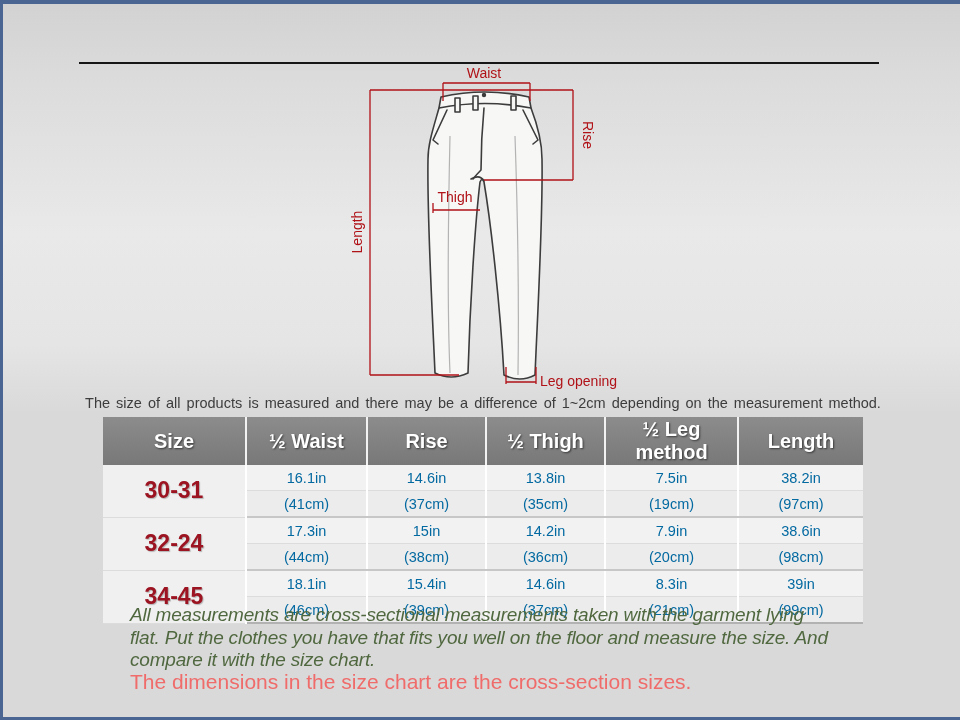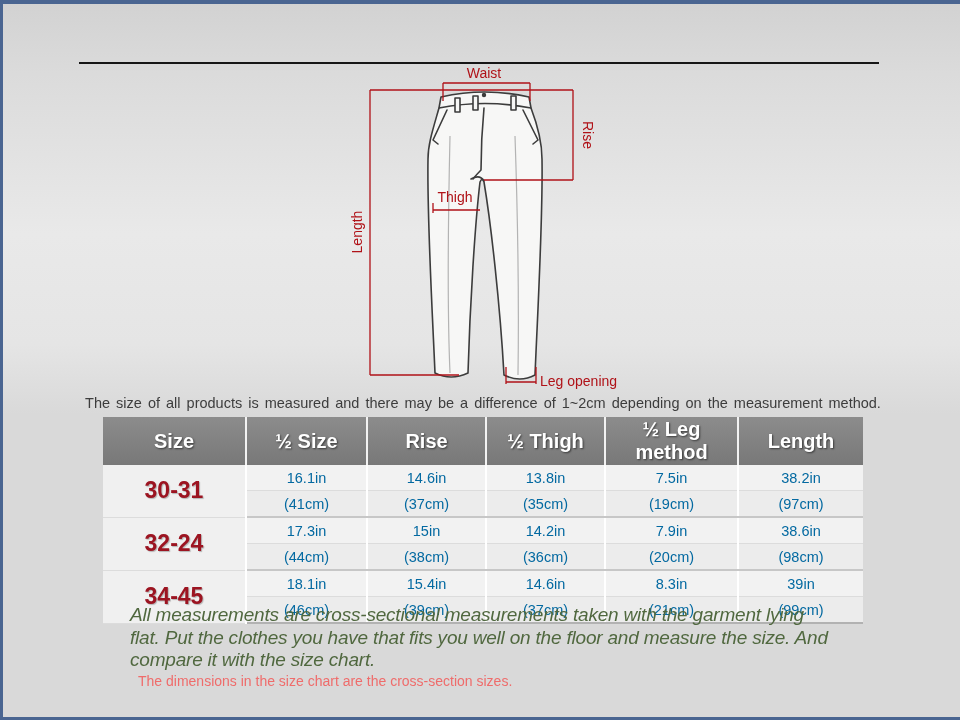--- a/index.html
+++ b/index.html
@@ -53,21 +53,21 @@
   }
   .size-table tr.last td{border-bottom:2px solid #b2b2b2;}
   
   .green-note{
     position:absolute;left:127px;top:600px;width:800px;
     font-style:italic;font-size:19px;line-height:22.5px;color:#50683f;letter-spacing:-0.2px;
   }
   .green-note div{white-space:nowrap;}
   .red-note{
     position:absolute;left:127px;top:667px;width:810px;
-    font-size:14px;line-height:21.5px;color:#ef6c6b;margin-left:8px;
+    font-size:21px;line-height:21.5px;color:#ef6c6b;
   }
   .red-note div{white-space:nowrap;}
 </style>
 </head>
 <body>
 
 <div id="stage">
 
   <div class="top-rule"></div>
 
@@ -124,21 +124,21 @@
       <col style="width:143px">
         <col style="width:121px">
         <col style="width:119px">
       <col style="width:119px">
         <col style="width:133px">
         <col style="width:125px">
     </colgroup>
     <tbody>
         <tr>
       <th>Size</th>
-      <th>½ Size</th>
+      <th>½ Waist</th>
       <th>Rise</th>
       <th>½ Thigh</th>
       <th>½ Leg method</th>
       <th>Length</th>
     </tr>
     <tr class="rin">
       <td class="size-cell" rowspan="2">30-31</td>
       <td>16.1in</td>
       <td>14.6in</td>
       <td>13.8in</td>

